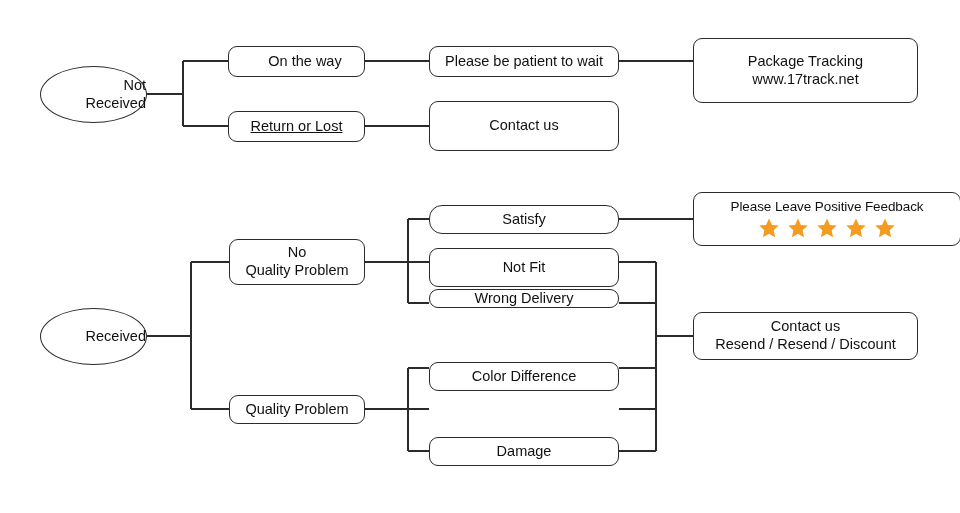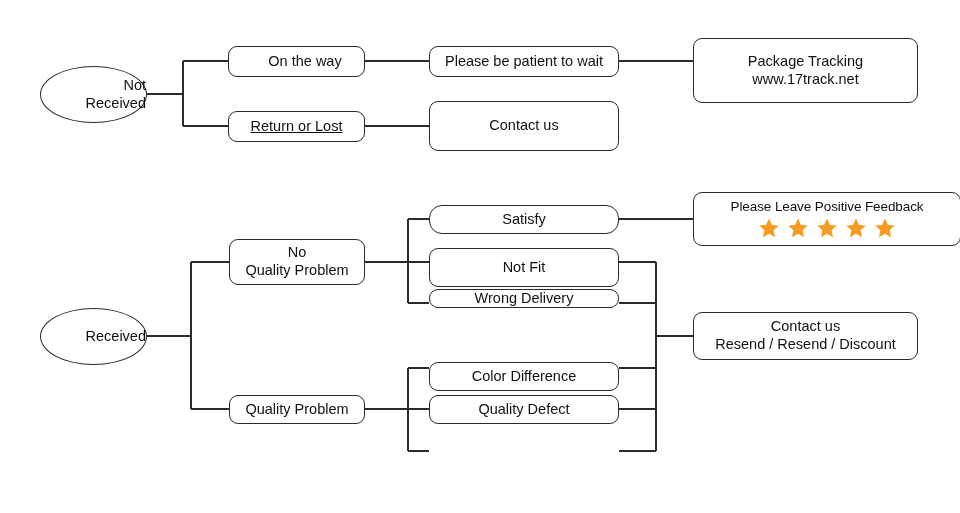--- a/index.html
+++ b/index.html
@@ -169,24 +169,24 @@
   </div>
 
   <div class="node rbox" style="left:429px; top:289px; width:190px; height:19px; font-size:14.5px;">
     <span class="line">Wrong Delivery</span>
   </div>
 
   <div class="node rbox" style="left:429px; top:354px; width:190px; height:29px; font-size:14.5px;margin-top:8px;">
     <span class="line">Color Difference</span>
   </div>
 
-  <div class="node rbox" style="left:429px; top:395px; width:190px; height:29px; font-size:14.5px;">
-    <span class="line">Quality Defect</span>
-  </div>
-
+
+  <div class="node rbox" style="left:429px; top:437px; width:190px; height:29px; font-size:14.5px;">
+    <span class="line">Damage</span>
+  </div>
 
   <div class="node rbox" style="left:693px; top:192px; width:268px; height:54px;">
     <span class="line fb-title">Please Leave Positive Feedback</span>
     <span class="stars">
       <svg class="star" viewBox="0 0 24 24">
           <polygon fill="#F59B20" points="12,1.6 15.2,8.6 22.6,9.4 17.1,14.5 18.6,22 12,18.2 5.4,22 6.9,14.5 1.4,9.4 8.8,8.6"></polygon>
         </svg>
       <svg class="star" viewBox="0 0 24 24">
           <polygon fill="#F59B20" points="12,1.6 15.2,8.6 22.6,9.4 17.1,14.5 18.6,22 12,18.2 5.4,22 6.9,14.5 1.4,9.4 8.8,8.6"></polygon>
         </svg>

